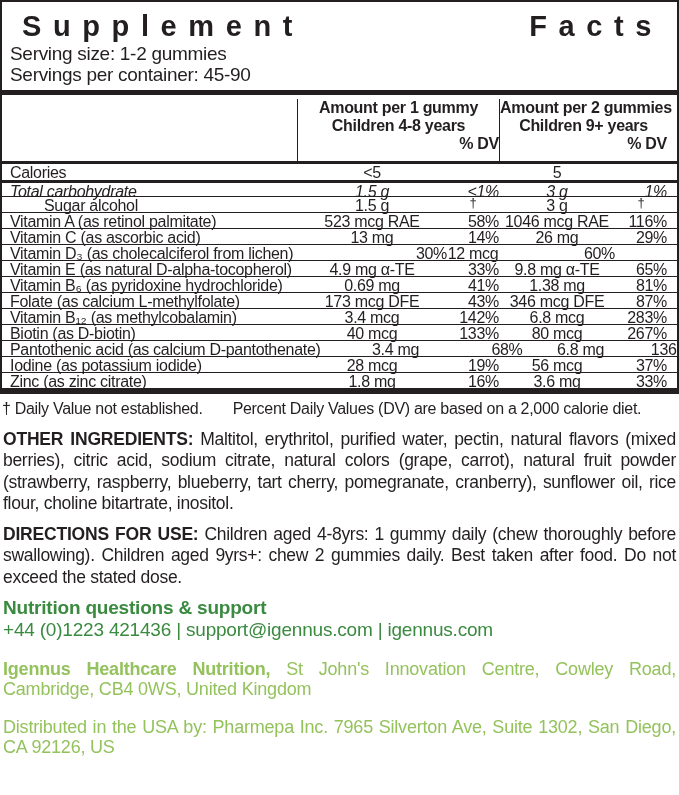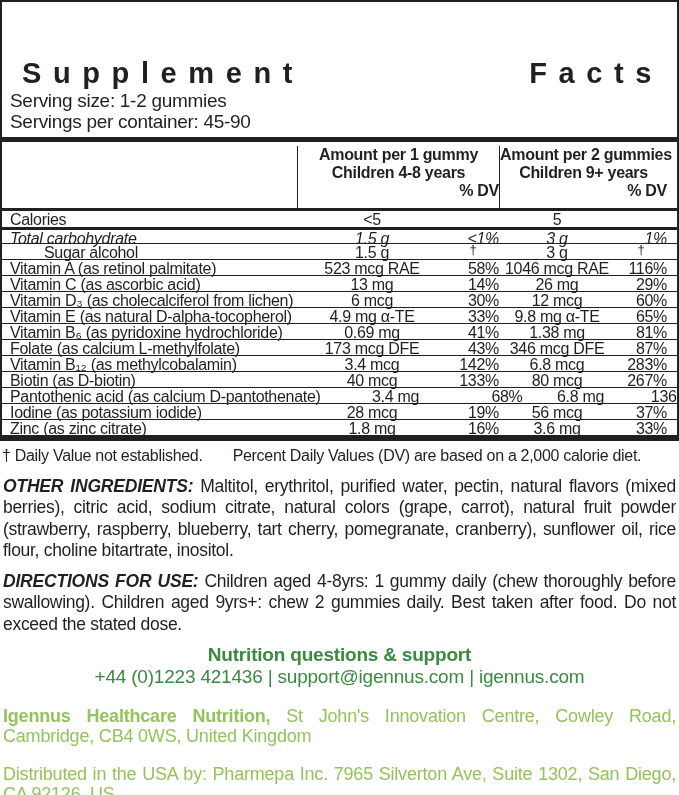--- a/index.html
+++ b/index.html
@@ -6,21 +6,21 @@
   html,body { background:#ffffff; }
   body {
     width:679px; height:795px; overflow:hidden;
     font-family:"Liberation Sans","DejaVu Sans",sans-serif;
     color:var(--text,#231f20);
   }
   .box { border:2.5px solid var(--text,#231f20); border-bottom:0; }
   .title {
     display:flex; justify-content:space-between;
     padding:6px 14px 0 20px; font-size:29px; font-weight:bold;
-    letter-spacing:0.40em; line-height:1.25; white-space:nowrap;margin-top:47px;
+    letter-spacing:0.40em; line-height:1.25; white-space:nowrap;
   }
   .serving { padding:0 8px; font-size:19px; line-height:1.07; letter-spacing:-0.3px; }
   .thickbar { height:5px; background:var(--text,#231f20); margin-top:5px; }
   .grid {
     display:grid;
     grid-template-columns:1fr 150px 52px 116px 52px;
     padding:0 10px 0 8px;
   }
   .hdr { padding-top:4px; border-bottom:3px solid var(--text,#231f20); }
   .hgroup {
@@ -38,22 +38,22 @@
   .name.indent { padding-left:34px; }
   .amt { text-align:center; }
   .dv { text-align:right; }
   .dv.dag { text-align:center; font-size:13px; transform:translateY(-3px); }
   .bottombar { height:6px; background:var(--text,#231f20); }
   .footnote { display:flex; gap:30px; padding:6px 2px 2px 2px; font-size:16px; letter-spacing:-0.3px; }
   .para {
     margin-top:9px; padding:0 3px; font-size:17.5px; line-height:1.23;
     text-align:justify; letter-spacing:-0.3px;
   }
-  .para b { letter-spacing:-0.2px;font-style:italic; }
-  .support { margin-top:9px; padding:0 3px; color:var(--green-dark,#3a8a40);text-align:center; }
+  .para b { letter-spacing:-0.2px; }
+  .support { margin-top:9px; padding:0 3px; color:var(--green-dark,#3a8a40); }
   .support-h { font-weight:bold; font-size:19px; line-height:1.15; letter-spacing:-0.2px; }
   .support-c { font-size:19px; line-height:1.2; letter-spacing:-0.2px; }
   .addr {
     margin-top:17px; padding:0 3px; color:var(--green-light,#94c25c);
     font-size:18px; line-height:1.14; text-align:justify; letter-spacing:-0.2px;
   }
   .addr b { font-weight:bold; }
 </style>
 </head>
 <body>
@@ -111,21 +111,20 @@
   </div>
   <div class="grid row">
     <span class="name">Vitamin C (as ascorbic acid)</span>
     <span class="amt">13 mg</span>
     <span class="dv">14%</span>
     <span class="amt">26 mg</span>
     <span class="dv">29%</span>
   </div>
   <div class="grid row">
     <span class="name">Vitamin D₃ (as cholecalciferol from lichen)</span>
-    <span class="amt">6 mcg</span>
     <span class="dv">30%</span>
     <span class="amt">12 mcg</span>
     <span class="dv">60%</span>
   </div>
   <div class="grid row">
     <span class="name">Vitamin E (as natural D-alpha-tocopherol)</span>
     <span class="amt">4.9 mg α-TE</span>
     <span class="dv">33%</span>
     <span class="amt">9.8 mg α-TE</span>
     <span class="dv">65%</span>

